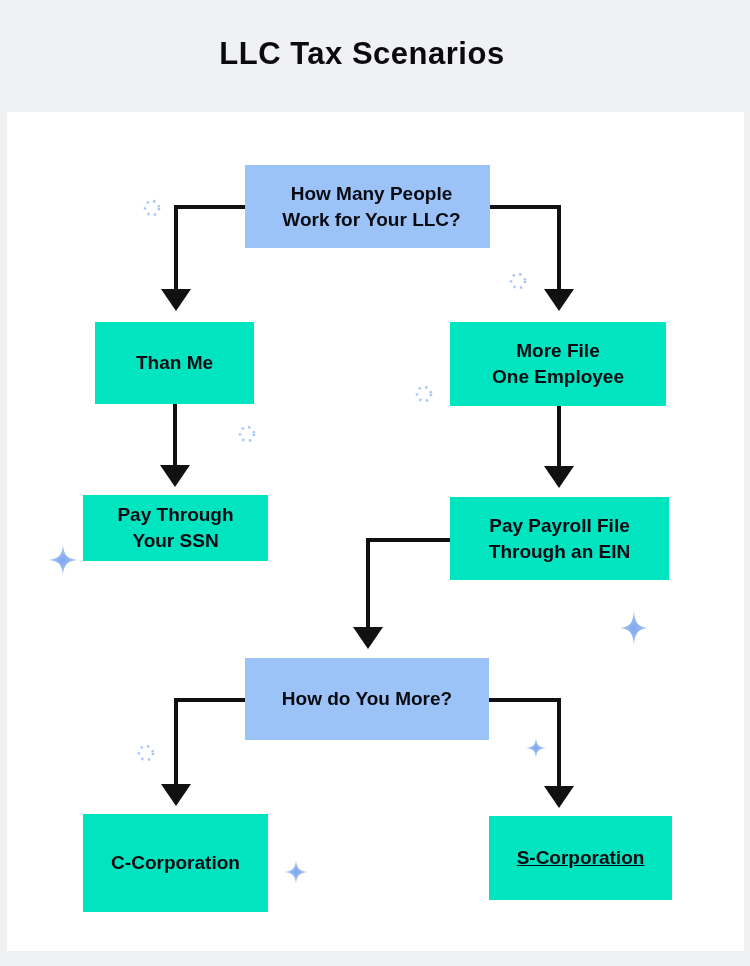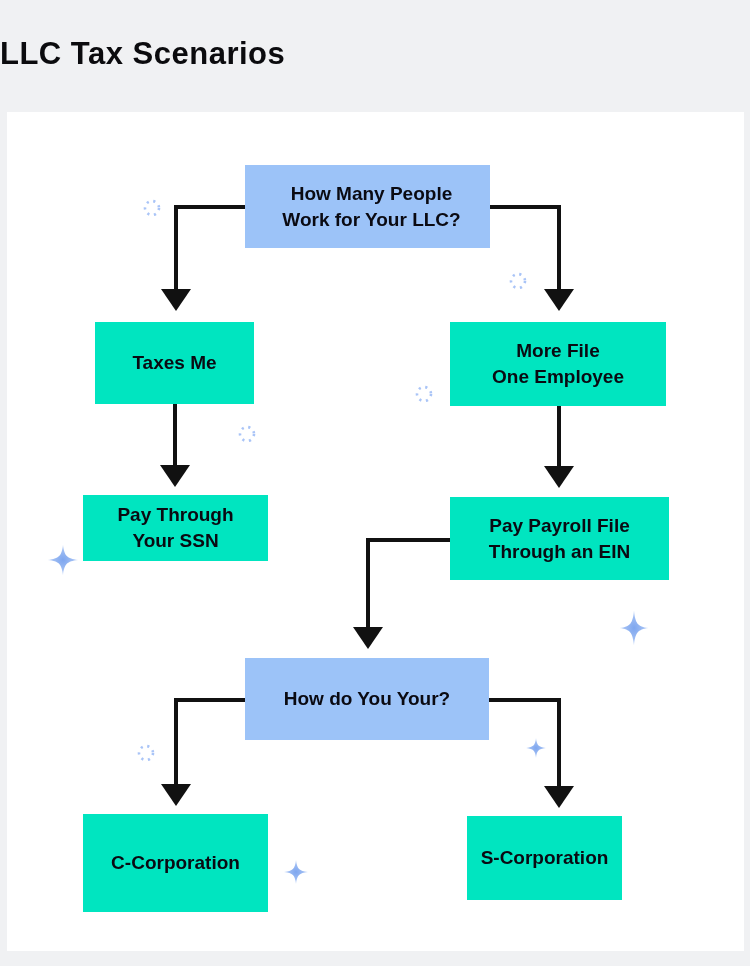--- a/index.html
+++ b/index.html
@@ -4,21 +4,21 @@
 <style>
   * { margin:0; padding:0; box-sizing:border-box; }
   html,body { background:#e8eaed; }
   .canvas {
     position:relative; width:750px; height:966px; overflow:hidden;
     background:#f0f1f3; margin:0 auto;
     font-family:"Liberation Sans", sans-serif;
   }
   .page-title {
     position:absolute; left:0; top:36px; width:724px;
-    font-size:31px; font-weight:bold; color:#0b0b0e;
+    text-align:center; font-size:31px; font-weight:bold; color:#0b0b0e;
     letter-spacing:0.5px;
   }
   .panel {
     position:absolute; left:7px; top:112px; width:737px; height:839px;
     background:#ffffff;
   }
   .overlay { position:absolute; left:0; top:0; width:750px; height:966px; pointer-events:none; }
   .node {
     position:absolute; display:flex; align-items:center; justify-content:center;
     text-align:center; font-weight:bold; font-size:19px; line-height:26px;
@@ -76,30 +76,30 @@
       <path transform="translate(63,560) scale(0.95)" d="M0,-16 C1.5,-4 4,-1.5 16,0 C4,1.5 1.5,4 0,16 C-1.5,4 -4,1.5 -16,0 C-4,-1.5 -1.5,-4 0,-16 Z"></path>
       <path transform="translate(634,628) scale(0.9,1.1)" d="M0,-16 C1.5,-4 4,-1.5 16,0 C4,1.5 1.5,4 0,16 C-1.5,4 -4,1.5 -16,0 C-4,-1.5 -1.5,-4 0,-16 Z"></path>
       <path transform="translate(536,748) scale(0.62)" d="M0,-16 C1.5,-4 4,-1.5 16,0 C4,1.5 1.5,4 0,16 C-1.5,4 -4,1.5 -16,0 C-4,-1.5 -1.5,-4 0,-16 Z"></path>
       <path transform="translate(296,872) scale(0.75)" d="M0,-16 C1.5,-4 4,-1.5 16,0 C4,1.5 1.5,4 0,16 C-1.5,4 -4,1.5 -16,0 C-4,-1.5 -1.5,-4 0,-16 Z"></path>
     </g>
   </svg>
 
   <div class="node" style="--c:#9cc3f8; left:245px; top:165px; width:245px; height:83px;padding-left:8px;">How Many People
 Work for Your LLC?</div>
 
-  <div class="node" style="--c:#00e5c0; left:95px; top:322px; width:159px; height:82px;">Taxes Me</div>
+  <div class="node" style="--c:#00e5c0; left:95px; top:322px; width:159px; height:82px;">Than Me</div>
 
   <div class="node" style="--c:#00e5c0; left:450px; top:322px; width:216px; height:84px;">More File
 One Employee</div>
 
   <div class="node" style="--c:#00e5c0; left:83px; top:495px; width:185px; height:66px;">Pay Through
 Your SSN</div>
 
   <div class="node" style="--c:#00e5c0; left:450px; top:497px; width:219px; height:83px;">Pay Payroll File
 Through an EIN</div>
 
-  <div class="node" style="--c:#9cc3f8; left:245px; top:658px; width:244px; height:82px;">How do You Your?</div>
+  <div class="node" style="--c:#9cc3f8; left:245px; top:658px; width:244px; height:82px;">How do You More?</div>
 
   <div class="node" style="--c:#00e5c0; left:83px; top:814px; width:185px; height:98px;">C-Corporation</div>
 
-  <div class="node" style="--c:#00e5c0; left:467px; top:816px; width:155px; height:84px;">S-Corporation</div>
+  <div class="node" style="--c:#00e5c0; left:489px; top:816px; width:183px; height:84px;text-decoration:underline;">S-Corporation</div>
 
 </div>
 
 </body></html>

